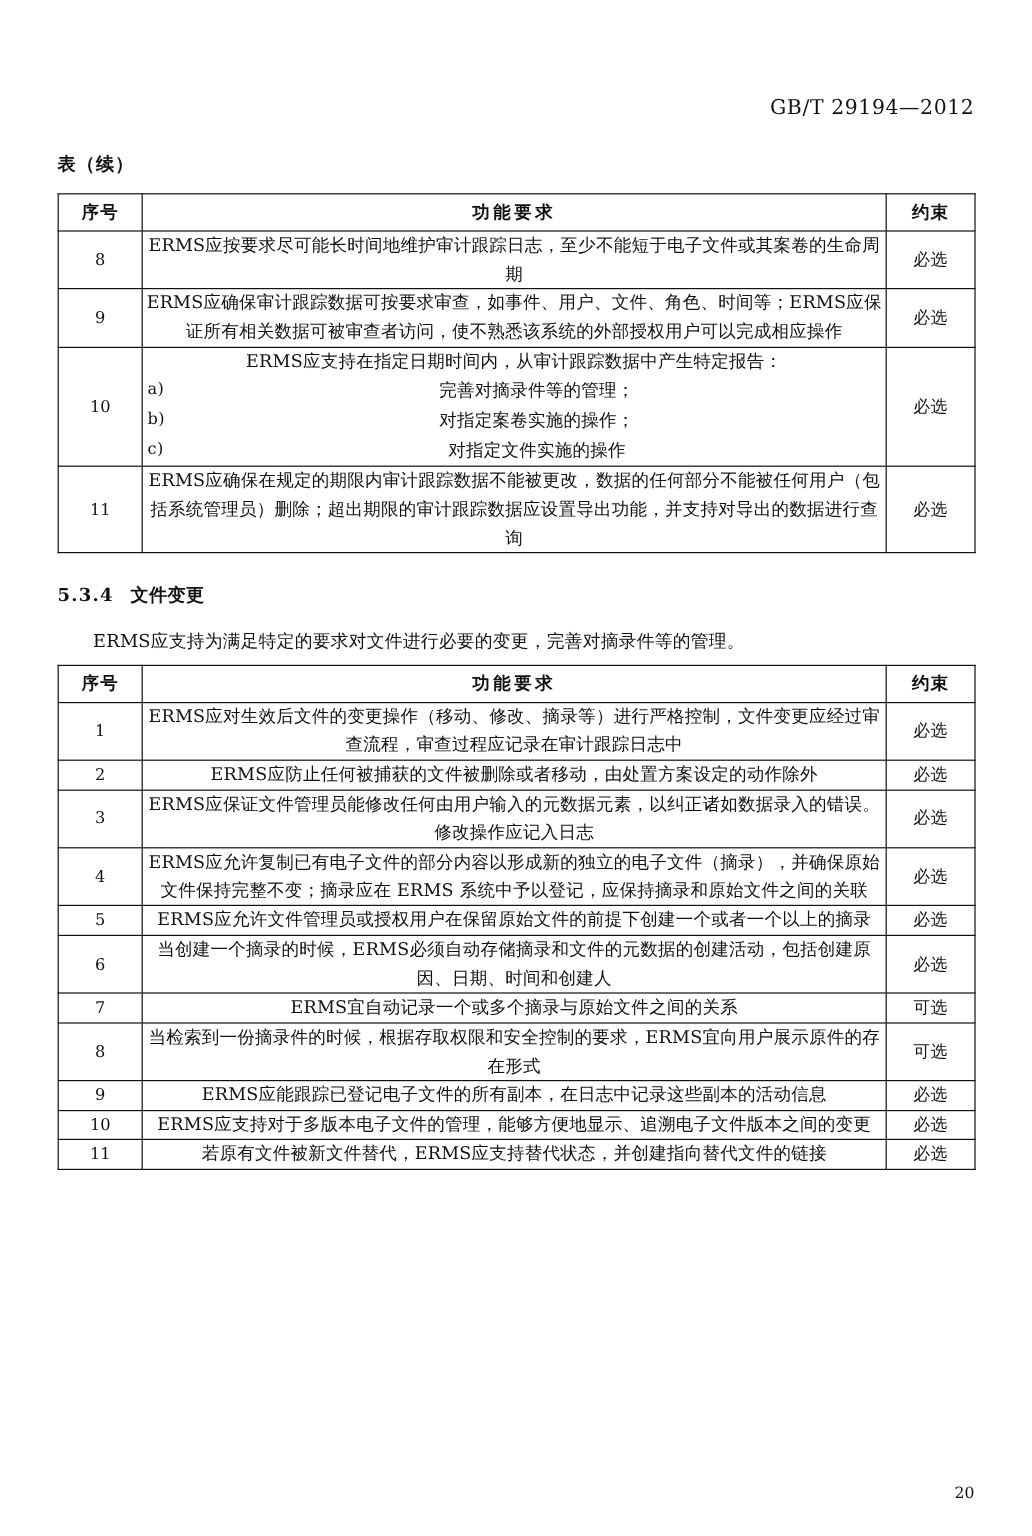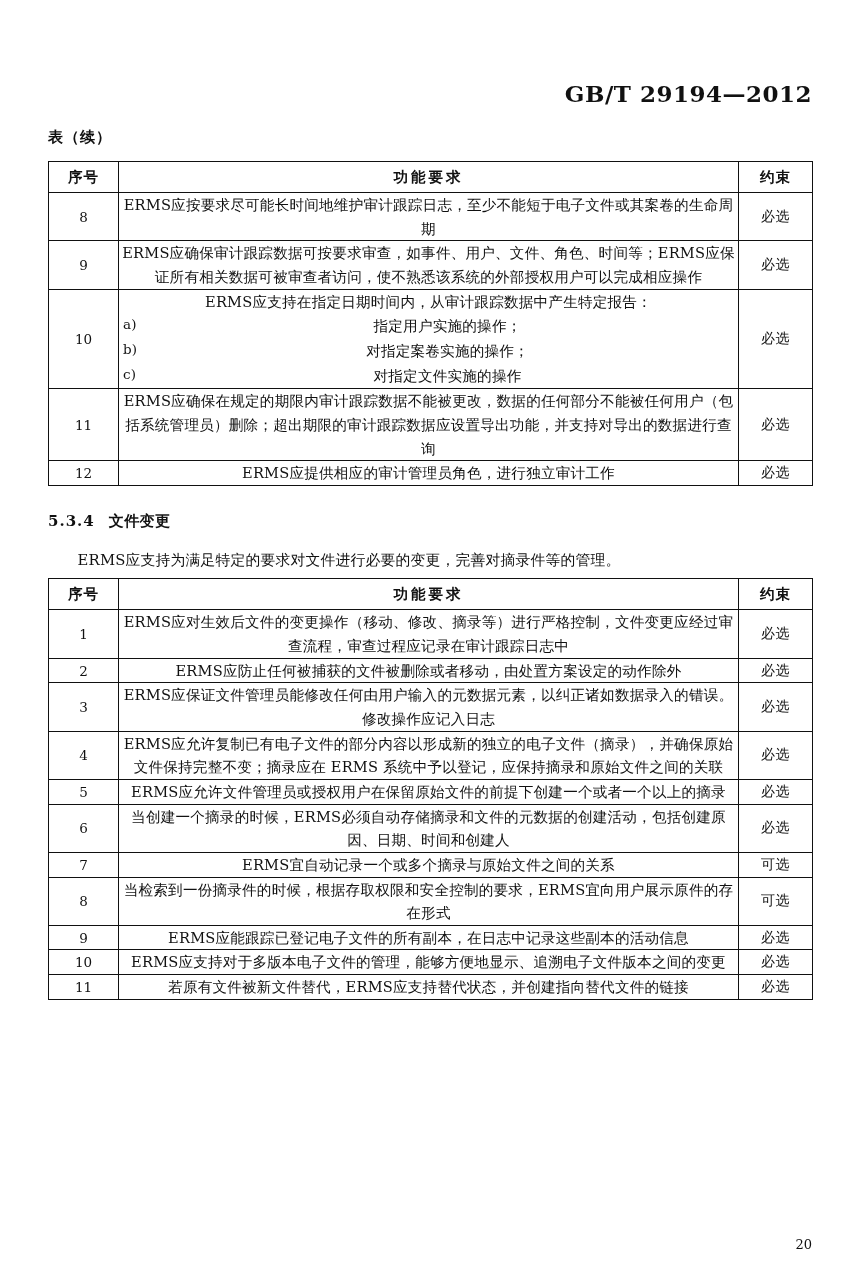--- a/index.html
+++ b/index.html
@@ -24,22 +24,22 @@
     padding: 0;
     overflow: hidden;
   }
 
   
   .std-header {
     position: absolute;
     top: 80px;
     right: 48px;
     font-family: "DejaVu Serif", "Liberation Serif", serif;
-    font-weight: bold;
-    font-size: 23px;
+    font-weight: normal;
+    font-size: 17px;
     letter-spacing: 0.5px;
     white-space: nowrap;
   }
 
   
   .content {
     position: absolute;
     left: 48px;
     top: 128px;
     width: 764px;
@@ -185,38 +185,31 @@
           <td class="req">
               <p>ERMS应确保审计跟踪数据可按要求审查，如事件、用户、文件、角色、时间等；ERMS应保证所有相关数据可被审查者访问，使不熟悉该系统的外部授权用户可以完成相应操作</p>
             </td>
           <td class="con">必选</td>
         </tr>
         <tr>
           <td class="no">10</td>
           <td class="req">
             <p>ERMS应支持在指定日期时间内，从审计跟踪数据中产生特定报告：</p>
             <ol class="sublist">
-              <li><span class="mk">a)</span><span>指定用户实施的操作；</span></li>
+              <li><span class="mk">a)</span><span>完善对摘录件等的管理；</span></li>
               <li><span class="mk">b)</span><span>对指定案卷实施的操作；</span></li>
               <li><span class="mk">c)</span><span>对指定文件实施的操作</span></li>
             </ol>
           </td>
           <td class="con">必选</td>
         </tr>
         <tr>
           <td class="no">11</td>
           <td class="req">
               <p>ERMS应确保在规定的期限内审计跟踪数据不能被更改，数据的任何部分不能被任何用户（包括系统管理员）删除；超出期限的审计跟踪数据应设置导出功能，并支持对导出的数据进行查询</p>
-            </td>
-          <td class="con">必选</td>
-        </tr>
-        <tr>
-          <td class="no">12</td>
-          <td class="req">
-              <p>ERMS应提供相应的审计管理员角色，进行独立审计工作</p>
             </td>
           <td class="con">必选</td>
         </tr>
       </tbody>
     </table>
 
     <div class="sec-head">
       <span class="num">5.3.4</span><span>文件变更</span>
     </div>
 

